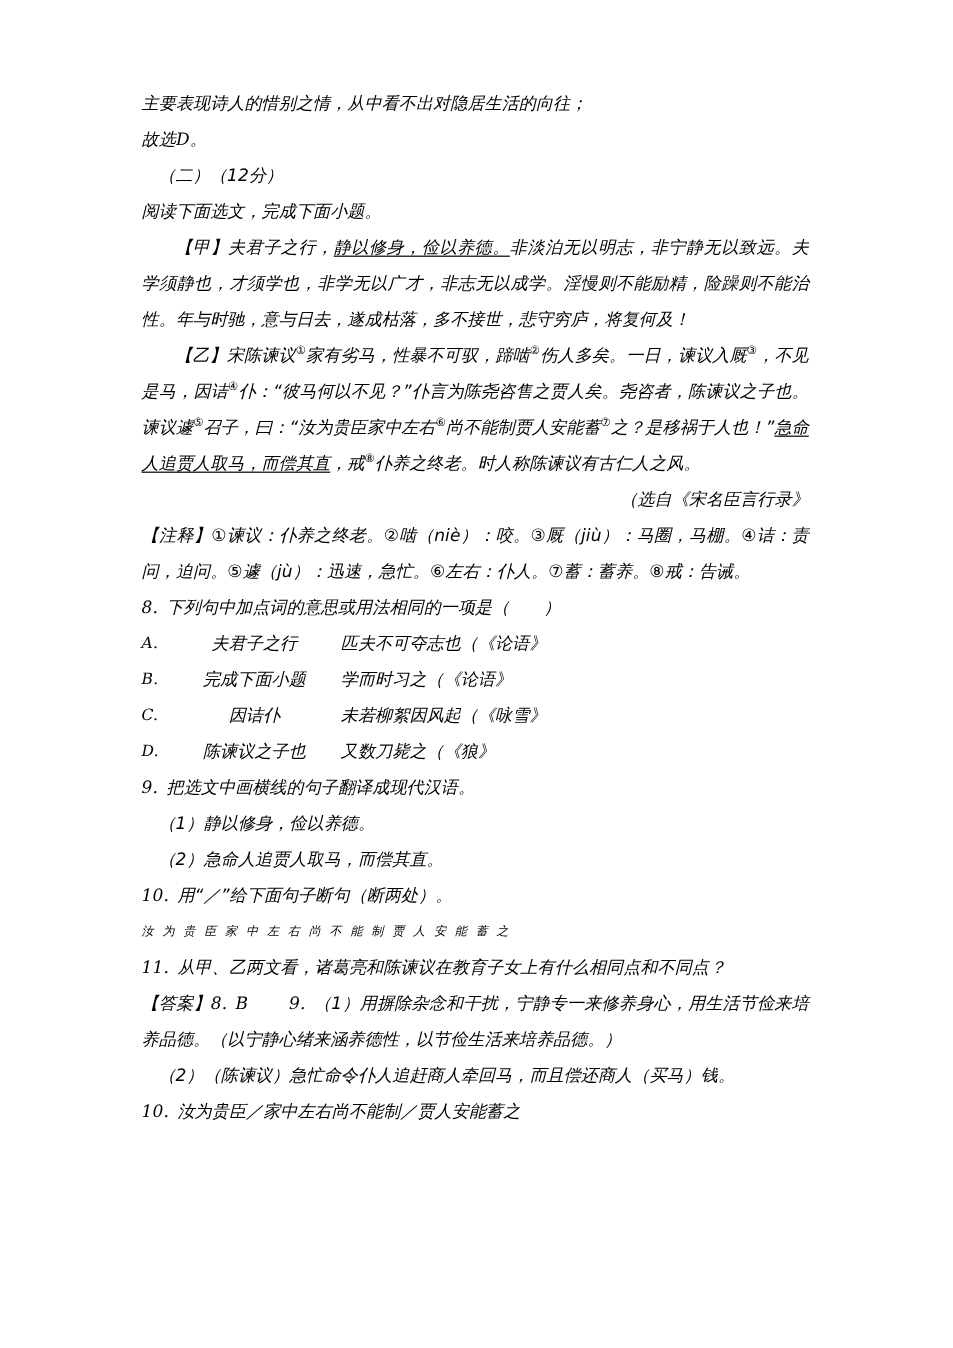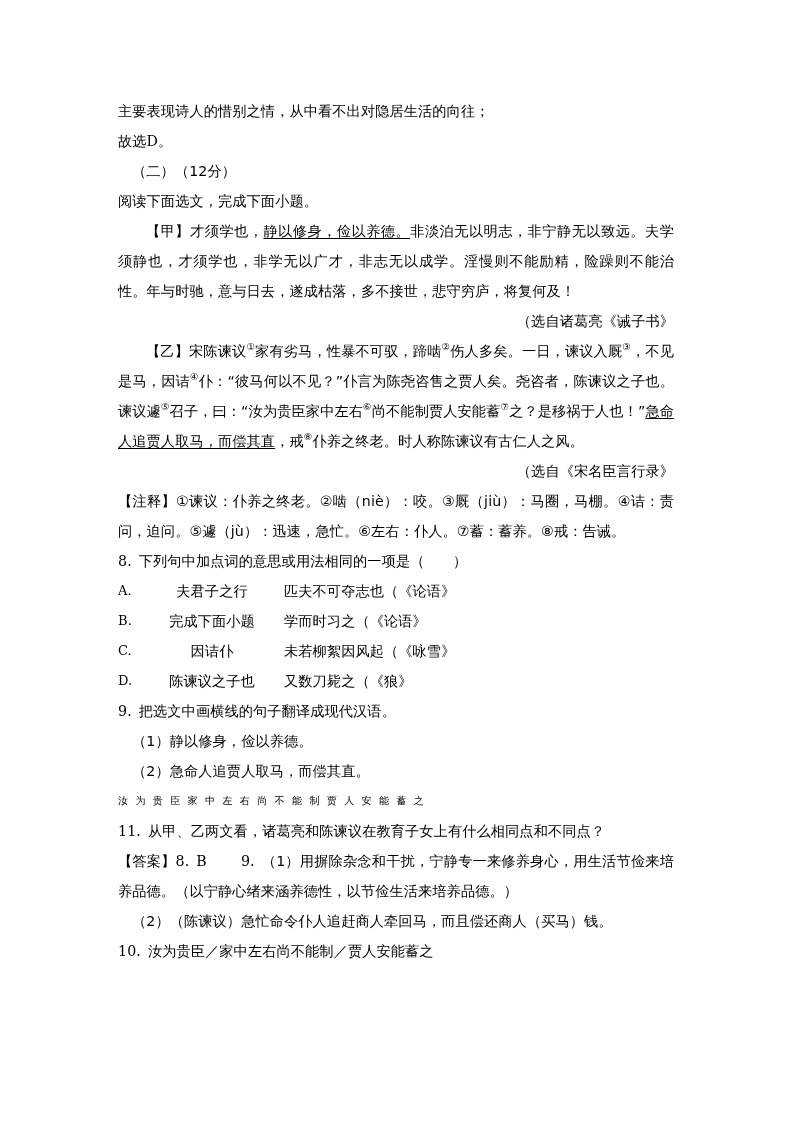--- a/index.html
+++ b/index.html
@@ -11,22 +11,23 @@
     width: 794px;
     height: 1123px;
     font-family: "DejaVu Sans", "Liberation Sans", sans-serif;
     color: #000000;
     position: relative;
     overflow: hidden;
   }
   .page {
     position: absolute;
     left: 118px;
-    top: 96px;
+    top: 72px;
     width: 556px;
+    font-style: italic;
   }
   .line {
     font-size: 14.2px;
     line-height: 30px;
     letter-spacing: 0.1px;
     white-space: nowrap;
   }
   .indent1 { text-indent: 14px; }
   .right { text-align: right; }
   .u { text-decoration: underline; text-underline-offset: 2px; margin-top: 46px; }
@@ -79,23 +80,22 @@
 <div class="page">
 
   <div class="line">主要表现诗人的惜别之情，从中看不出对隐居生活的向往；</div>
 
   <div class="line"><span>故选</span><span class="latin">D</span><span>。</span></div>
 
   <div class="line indent1">（二）（12分）</div>
 
   <div class="line">阅读下面选文，完成下面小题。</div>
 
-  <div class="para"><span>【甲】</span><span>才须学也，</span><span class="u">静以修身，俭以养德。</span><span>非淡泊无以明志，非宁静无以致远。夫学须静也，才须学也，非学无以广才，非志无以成学。淫慢则不能励精，险躁则不能治性。年与时驰，意与日去，遂成枯落，多不接世，悲守穷庐，将复何及！</span></div>
+  <div class="para"><span>【甲】</span><span>夫君子之行，</span><span class="u">静以修身，俭以养德。</span><span>非淡泊无以明志，非宁静无以致远。夫学须静也，才须学也，非学无以广才，非志无以成学。淫慢则不能励精，险躁则不能治性。年与时驰，意与日去，遂成枯落，多不接世，悲守穷庐，将复何及！</span></div>
 
-  <div class="line right">（选自诸葛亮《诫子书》</div>
 
   <div class="para"><span>【乙】</span><span>宋陈谏议</span><span class="sup">①</span><span>家有劣马，性暴不可驭，蹄啮</span><span class="sup">②</span><span>伤人多矣。一日，谏议入厩</span><span class="sup">③</span><span>，不见是马，因诘</span><span class="sup">④</span><span>仆：“彼马何以不见？”仆言为陈尧咨售之贾人矣。尧咨者，陈谏议之子也。谏议遽</span><span class="sup">⑤</span><span>召子，曰：“汝为贵臣家中左右</span><span class="sup">⑥</span><span>尚不能制贾人安能蓄</span><span class="sup">⑦</span><span>之？是移祸于人也！”</span><span class="u">急命人追贾人取马，而偿其直</span><span>，戒</span><span class="sup">⑧</span><span>仆养之终老。时人称陈谏议有古仁人之风。</span></div>
 
   <div class="line right">（选自《宋名臣言行录》</div>
 
   <div class="para-noind"><span>【注释】</span><span>①谏议：仆养之终老。②啮（niè）：咬。③厩（jiù）：马圈，马棚。④诘：责问，迫问。⑤遽（jù）：迅速，急忙。⑥左右：仆人。⑦蓄：蓄养。⑧戒：告诫。</span></div>
 
   <div class="line"><span class="latin">8.</span><span class="gap-sm"></span><span>下列句中加点词的意思或用法相同的一项是（　　）</span></div>
 
   <div class="opt-row">
@@ -121,20 +121,21 @@
       <span class="opt-left">陈谏议之子也</span>
       <span class="opt-right">又数刀毙之（《狼》</span>
     </div>
 
   <div class="line"><span class="latin">9.</span><span class="gap-sm"></span><span>把选文中画横线的句子翻译成现代汉语。</span></div>
 
   <div class="line indent1">（1）静以修身，俭以养德。</div>
 
   <div class="line indent1">（2）急命人追贾人取马，而偿其直。</div>
 
+  <div class="line"><span class="latin">10.</span><span class="gap-sm"></span><span>用“／”给下面句子断句（断两处）。</span></div>
 
   <div class="spaced">汝为贵臣家中左右尚不能制贾人安能蓄之</div>
 
   <div class="line"><span class="latin">11.</span><span class="gap-sm"></span><span>从甲、乙两文看，诸葛亮和陈谏议在教育子女上有什么相同点和不同点？</span></div>
 
   <div class="para-noind"><span>【答案】</span><span class="latin">8.</span><span class="gap-sm"></span><span class="latin">B</span><span class="gap-wide"></span><span class="latin">9.</span><span class="gap-sm"></span><span>（1）用摒除杂念和干扰，宁静专一来修养身心，用生活节俭来培养品德。（以宁静心绪来涵养德性，以节俭生活来培养品德。）</span></div>
 
   <div class="line indent1">（2）（陈谏议）急忙命令仆人追赶商人牵回马，而且偿还商人（买马）钱。</div>
 
   <div class="line"><span class="latin">10.</span><span class="gap-sm"></span><span>汝为贵臣／家中左右尚不能制／贾人安能蓄之</span></div>

